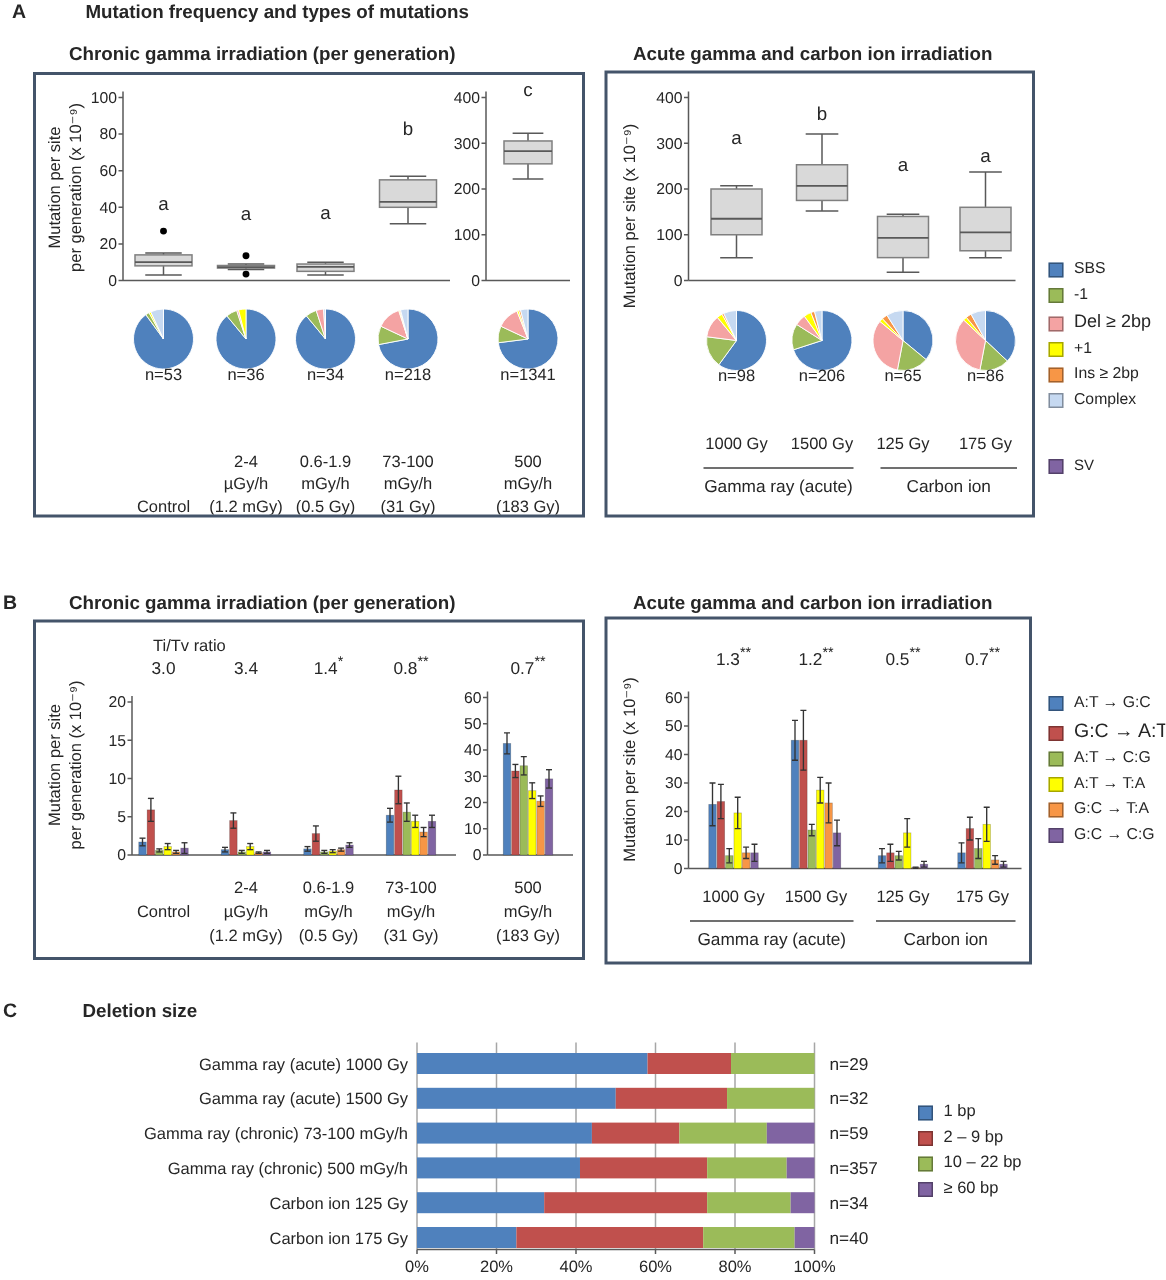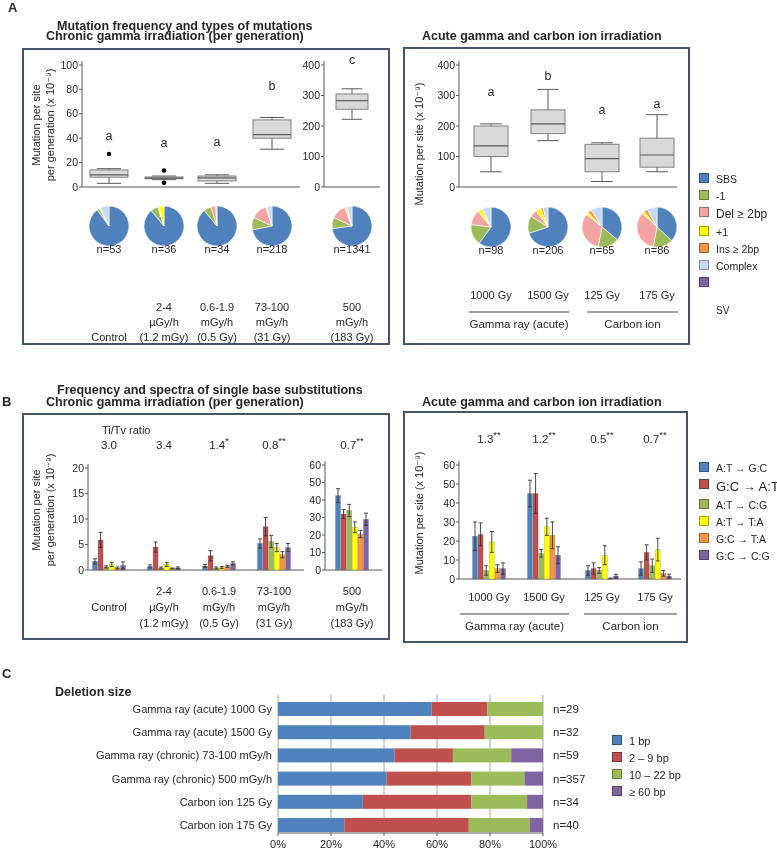--- a/index.html
+++ b/index.html
@@ -1,26 +1,26 @@
 <!DOCTYPE html>
 <html><head>
 <meta charset="utf-8">
 <style>
   html,body{margin:0;padding:0;background:#fff;}
   body{font-family:"Liberation Sans","DejaVu Sans",sans-serif;color:#262626;}
   #fig{position:relative;width:777px;height:853px;background:#fff;overflow:hidden;}
   .abs{position:absolute;}
   .panel-label{font-size:13px;font-weight:bold;}
-  .sec-title{font-size:12.5px;font-weight:bold;margin-top:18px;}
+  .sec-title{font-size:12.5px;font-weight:bold;}
   .sub-title{font-size:12.5px;font-weight:bold;margin-left:16px;}
   .panelbox{position:absolute;border:2px solid #44546A;background:#fff;box-sizing:border-box;}
   .panelbox svg{position:absolute;left:0;top:0;}
   svg text{fill:#262626;}
   .legend{position:absolute;}
-  .lrow{display:flex;align-items:flex-start;margin-bottom:5px;}
+  .lrow{display:flex;align-items:flex-end;margin-bottom:5px;}
   .sw{display:inline-block;width:10px;height:10px;margin-right:7px;border:1px solid rgba(0,0,0,.35);box-sizing:border-box;flex:0 0 auto;}
   .lt{font-size:10.5px;white-space:nowrap;}
 </style>
 </head>
 <body>
 
 <div id="fig">
 
   <div class="abs panel-label" style="left:8px;top:0px;">A</div>
   <div class="abs sec-title" style="left:57px;top:1px;">Mutation frequency and types of mutations</div>
@@ -235,21 +235,20 @@
       <div class="lrow">
         <span class="sw" style="background: rgb(198, 217, 241);"></span>
         <span class="lt" style="font-size: 10.5px;">Complex</span>
       </div>
       <div class="lrow">
         <span class="sw" style="background: rgb(128, 100, 162);"></span>
         <span class="lt" style="font-size: 10px; margin-top: 28px;">SV</span>
       </div>
     </div>
 
-  <div class="abs sec-title" style="left:57px;top:365px;">Frequency and spectra of single base substitutions</div>
   <div class="abs panel-label" style="left:2px;top:394px;">B</div>
   <div class="abs sub-title" style="left:30px;top:395px;">Chronic gamma irradiation (per generation)</div>
   <div class="abs sub-title" style="left:406px;top:395px;">Acute gamma and carbon ion irradiation</div>
 
   <div class="panelbox" id="mount-b-left" style="left:22px;top:413px;width:368px;height:227px;">
       <svg width="364" height="223">
         <text x="16" y="95" font-size="11" text-anchor="middle" transform="rotate(-90 16 95)">Mutation per site</text>
         <text x="30" y="95" font-size="11" text-anchor="middle" transform="rotate(-90 30 95)">per generation (x 10⁻⁹)</text>
         <text x="78" y="19" font-size="11" text-anchor="start">Ti/Tv ratio</text>
         <line x1="64" y1="49" x2="64" y2="155" stroke="#595959" stroke-width="1"></line>

